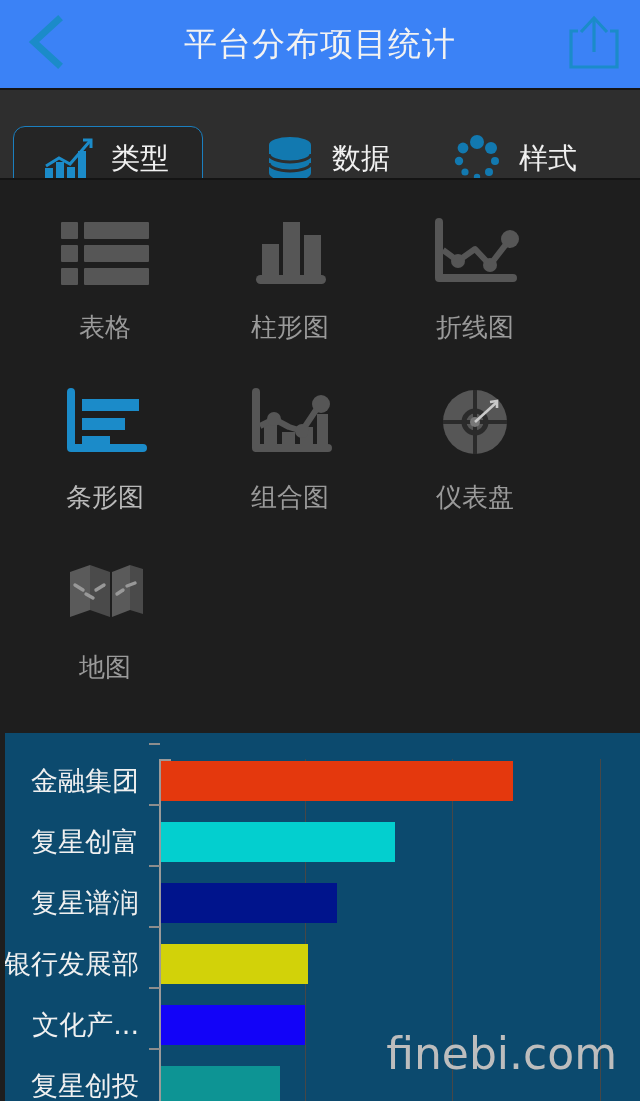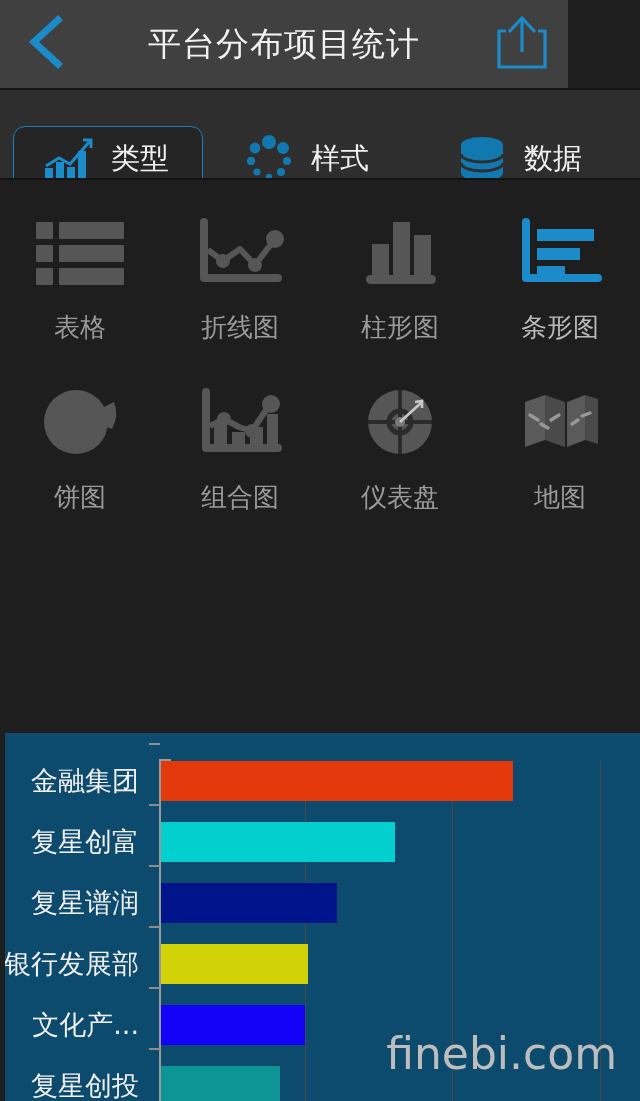--- a/index.html
+++ b/index.html
@@ -7,22 +7,22 @@
   body {
     background:#1e1e1e;
     font-family:"DejaVu Sans","Liberation Sans",sans-serif;
     overflow:hidden;
     -webkit-font-smoothing:antialiased;
   }
   #app { position:relative; width:640px; height:1101px; overflow:hidden; }
 
   
   .header {
-    position:absolute; left:0; top:0; width:568px; height:88px;
-    background:#404040;
+    position:absolute; left:0; top:0; width:640px; height:88px;
+    background:#3b82f6;
     display:flex; align-items:center;
   }
   .hdr-back {
     width:92px; height:88px;
     display:flex; align-items:center; justify-content:center;
   }
   .hdr-title {
     flex:1; text-align:center;
     color:#f2f2f2; font-size:33px; letter-spacing:1px;
     line-height:88px; height:88px;
@@ -59,21 +59,21 @@
 
   
   .grid {
     position:absolute; left:0; top:180px; width:640px; height:553px;
     background:#1e1e1e;
     display:flex; flex-wrap:wrap; align-content:flex-start;
     padding-top:18px;
   }
   .cell {
     width:160px; height:170px;
-    display:flex; flex-direction:column; align-items:center; justify-content:flex-start;
+    display:flex; flex-direction:column; align-items:center; justify-content:flex-start;margin-left:25px;
   }
   .cell-ico { height:108px; display:flex; align-items:center; justify-content:center; }
   .cell-lbl { color:#9a9a9a; font-size:26px; margin-top:4px; }
   .cell.active .cell-lbl { color:#b9b9b9;text-align:right; }
 
   
   .chart {
     position:absolute; left:5px; top:733px; width:640px; height:368px;
     background:#0c4a6e; overflow:hidden;
   }
@@ -126,56 +126,56 @@
         <svg width="52" height="46" viewBox="0 0 52 46">
           <polyline points="3,30 16,22 27,28 47,5" fill="none" stroke="#1b8bc9" stroke-width="3"></polyline>
           <rect x="2" y="32" width="8" height="11" fill="#1b8bc9"></rect>
           <rect x="13" y="26" width="8" height="17" fill="#1b8bc9"></rect>
           <rect x="24" y="31" width="8" height="12" fill="#1b8bc9"></rect>
           <rect x="35" y="15" width="8" height="28" fill="#1b8bc9"></rect>
           <polyline points="40,4 48,4 48,12" fill="none" stroke="#1b8bc9" stroke-width="3"></polyline>
         </svg>
       </span>
       <span class="tab-lbl">类型</span>
+    </div>
+
+    <div class="tab t1">
+      <span class="tab-ico">
+        <svg width="50" height="48" viewBox="0 0 50 48">
+          <g fill="#1279b0">
+            <ellipse cx="25" cy="10" rx="21" ry="8"></ellipse>
+            <rect x="4" y="10" width="42" height="28"></rect>
+            <ellipse cx="25" cy="38" rx="21" ry="8"></ellipse>
+          </g>
+          <g fill="none" stroke="#2e2e2e" stroke-width="3">
+            <path d="M4 19 a21 8 0 0 0 42 0"></path>
+            <path d="M4 28 a21 8 0 0 0 42 0"></path>
+          </g>
+        </svg>
+      </span>
+      <span class="tab-lbl">数据</span>
     </div>
 
     <div class="tab t2">
       <span class="tab-ico">
         <svg width="52" height="50" viewBox="0 0 52 50">
           <g fill="#1279b0">
             <circle cx="26" cy="8" r="7"></circle>
             <circle cx="40" cy="14" r="6"></circle>
             <circle cx="44" cy="27" r="4"></circle>
             <circle cx="38" cy="38" r="4"></circle>
             <circle cx="26" cy="43" r="3.2"></circle>
             <circle cx="14" cy="38" r="3.6"></circle>
             <circle cx="8" cy="27" r="4.2"></circle>
             <circle cx="12" cy="14" r="5.4"></circle>
           </g>
         </svg>
       </span>
       <span class="tab-lbl">样式</span>
     </div>
-
-    <div class="tab t1">
-      <span class="tab-ico">
-        <svg width="50" height="48" viewBox="0 0 50 48">
-          <g fill="#1279b0">
-            <ellipse cx="25" cy="10" rx="21" ry="8"></ellipse>
-            <rect x="4" y="10" width="42" height="28"></rect>
-            <ellipse cx="25" cy="38" rx="21" ry="8"></ellipse>
-          </g>
-          <g fill="none" stroke="#2e2e2e" stroke-width="3">
-            <path d="M4 19 a21 8 0 0 0 42 0"></path>
-            <path d="M4 28 a21 8 0 0 0 42 0"></path>
-          </g>
-        </svg>
-      </span>
-      <span class="tab-lbl">数据</span>
-    </div>
   </div>
   <div class="tabbar-sep"></div>
 
   <div class="grid">
 
     <div class="cell">
       <span class="cell-ico">
         <svg width="96" height="80" viewBox="0 0 96 80">
           <g fill="#565656">
             <rect x="4" y="10" width="17" height="17" rx="1"></rect>
@@ -186,76 +186,67 @@
             <rect x="27" y="56" width="65" height="17" rx="1"></rect>
           </g>
         </svg>
       </span>
       <span class="cell-lbl">表格</span>
     </div>
 
     <div class="cell">
       <span class="cell-ico">
         <svg width="96" height="80" viewBox="0 0 96 80">
-          <g fill="none" stroke="#565656" stroke-width="8" stroke-linecap="round" stroke-linejoin="round">
-            <polyline points="12,10 12,66 86,66"></polyline>
-          </g>
-          <g fill="none" stroke="#565656" stroke-width="6" stroke-linejoin="round">
-            <polyline points="16,38 31,49 48,37 63,53 83,27"></polyline>
-          </g>
-          <g fill="#565656">
-            <circle cx="31" cy="49" r="7"></circle>
-            <circle cx="63" cy="53" r="7"></circle>
-            <circle cx="83" cy="27" r="9"></circle>
-          </g>
-        </svg>
-      </span>
-      <span class="cell-lbl">折线图</span>
-    </div>
-
-    <div class="cell">
-      <span class="cell-ico">
-        <svg width="96" height="80" viewBox="0 0 96 80">
           <g fill="#565656">
             <rect x="20" y="32" width="17" height="31"></rect>
             <rect x="41" y="10" width="17" height="53"></rect>
             <rect x="62" y="23" width="17" height="40"></rect>
             <rect x="14" y="63" width="70" height="9" rx="4.5"></rect>
           </g>
         </svg>
       </span>
       <span class="cell-lbl">柱形图</span>
     </div>
 
+    <div class="cell">
+      <span class="cell-ico">
+        <svg width="96" height="80" viewBox="0 0 96 80">
+          <g fill="none" stroke="#565656" stroke-width="8" stroke-linecap="round" stroke-linejoin="round">
+            <polyline points="12,10 12,66 86,66"></polyline>
+          </g>
+          <g fill="none" stroke="#565656" stroke-width="6" stroke-linejoin="round">
+            <polyline points="16,38 31,49 48,37 63,53 83,27"></polyline>
+          </g>
+          <g fill="#565656">
+            <circle cx="31" cy="49" r="7"></circle>
+            <circle cx="63" cy="53" r="7"></circle>
+            <circle cx="83" cy="27" r="9"></circle>
+          </g>
+        </svg>
+      </span>
+      <span class="cell-lbl">折线图</span>
+    </div>
+
     <div class="cell active">
       <span class="cell-ico">
         <svg width="96" height="80" viewBox="0 0 96 80">
           <g fill="none" stroke="#1b8bc9" stroke-width="8" stroke-linecap="round" stroke-linejoin="round">
             <polyline points="14,10 14,66 86,66"></polyline>
           </g>
           <g fill="#1b8bc9">
             <rect x="25" y="17" width="57" height="12"></rect>
             <rect x="25" y="36" width="43" height="12"></rect>
             <rect x="25" y="54" width="28" height="10"></rect>
           </g>
         </svg>
       </span>
       <span class="cell-lbl">条形图</span>
     </div>
 
 
-    <div class="cell">
-      <span class="cell-ico">
-        <svg width="96" height="80" viewBox="0 0 96 80">
-          <circle cx="44" cy="40" r="32" fill="#565656"></circle>
-          <path d="M50 36 L82 20 A32 32 0 0 1 80 47 Z" fill="#565656"></path>
-        </svg>
-      </span>
-      <span class="cell-lbl">饼图</span>
-    </div>
 
     <div class="cell">
       <span class="cell-ico">
         <svg width="96" height="80" viewBox="0 0 96 80">
           <g fill="none" stroke="#565656" stroke-width="8" stroke-linecap="round" stroke-linejoin="round">
             <polyline points="14,10 14,66 86,66"></polyline>
           </g>
           <g fill="#565656">
             <rect x="22" y="42" width="13" height="20"></rect>
             <rect x="40" y="50" width="13" height="12"></rect>

